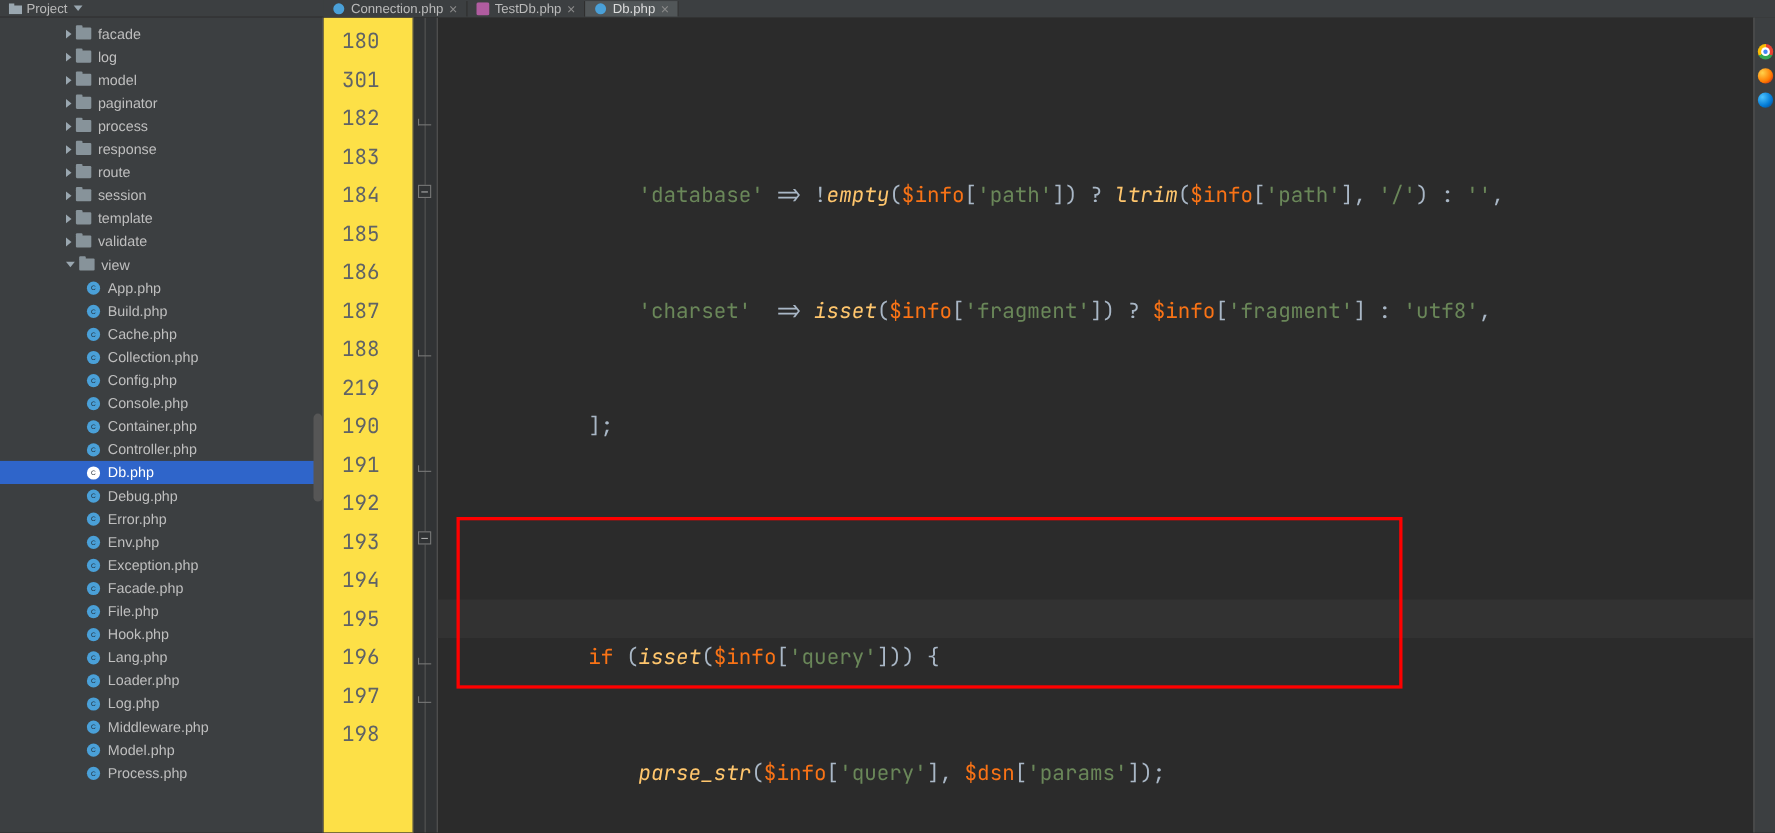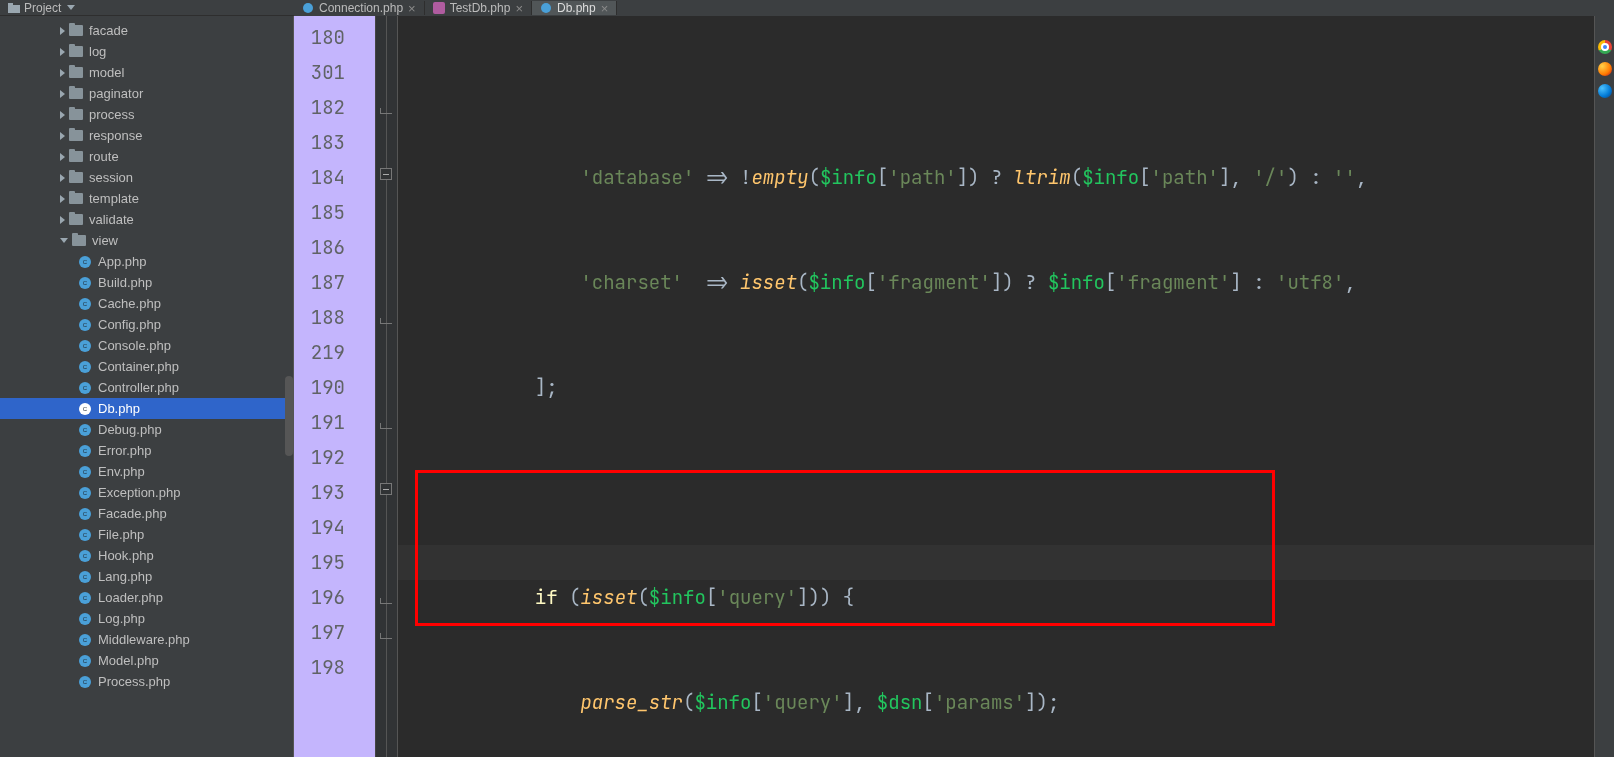--- a/index.html
+++ b/index.html
@@ -90,21 +90,21 @@
   
   .editor {
     position:absolute; left:294px; top:16px; right:20px; bottom:0;
     background:#2b2b2b;
     font-family: "JetBrains Mono", Consolas, monospace;
     font-size:19px; line-height:35px;
     overflow:hidden;
   }
   .gutter {
     position:absolute; left:0; top:0; bottom:0; width:82px;
-    background:#c4b5fd; border-right:1px solid #444;
+    background:#fde047; border-right:1px solid #444;
     color:#606366; text-align:right; padding:4px 30px 0 0;
   }
   .gutter .ln { height:35px; }
   .foldcol {
     position:absolute; left:82px; top:0; bottom:0; width:22px;
     background:#313335; border-right:1px solid #555;
   }
   .fold-line { position:absolute; left:10px; width:1px; background:#555; }
   .fold-mk {
     position:absolute; left:4px; width:12px; height:12px;
@@ -117,23 +117,23 @@
   }
 
   .code {
     position:absolute; left:104px; right:0; top:4px; bottom:0;
     white-space:pre;
   }
   .code .row { height:35px; }
   .cur-line { position:absolute; left:0; right:0; height:35px; background:#323232; top:calc(35px*15); }
   .cur-line-gut { position:absolute; left:0; width:104px; height:35px; background:#3a3a3a; top:calc(35px*15 + 4px); }
 
-  .kw   { color:#fef9c3; }
+  .kw   { color:#f97316; }
   .str  { color:#6a8759; }
-  .var  { color:#22c55e; }
+  .var  { color:#f97316; }
   .fnit { color:#ffc66d; font-style:italic; }
   .plain{ color:#a9b7c6; }
   .op   { color:#a9b7c6; }
 
   .redbox {
     position:absolute; border:3px solid #ff0000;
     left:415px; top:calc(16px + 4px + 35px*13 - 5px);
     width:860px; height:calc(35px*4 + 16px);
     pointer-events:none;
   }
@@ -274,20 +274,29 @@
         <span class="lbl">Build.php</span>
       </li>
       <li class="pad2">
         <span class="php-ico">
           <svg viewBox="0 0 14 14">
             <circle cx="7" cy="7" r="6"></circle>
             <text x="7" y="9" text-anchor="middle" font-size="6" font-family="Arial">C</text>
           </svg>
         </span>
         <span class="lbl">Cache.php</span>
+      </li>
+      <li class="pad2">
+        <span class="php-ico">
+          <svg viewBox="0 0 14 14">
+            <circle cx="7" cy="7" r="6"></circle>
+            <text x="7" y="9" text-anchor="middle" font-size="6" font-family="Arial">C</text>
+          </svg>
+        </span>
+        <span class="lbl">Collection.php</span>
       </li>
       <li class="pad2">
         <span class="php-ico">
           <svg viewBox="0 0 14 14">
             <circle cx="7" cy="7" r="6"></circle>
             <text x="7" y="9" text-anchor="middle" font-size="6" font-family="Arial">C</text>
           </svg>
         </span>
         <span class="lbl">Config.php</span>
       </li>

